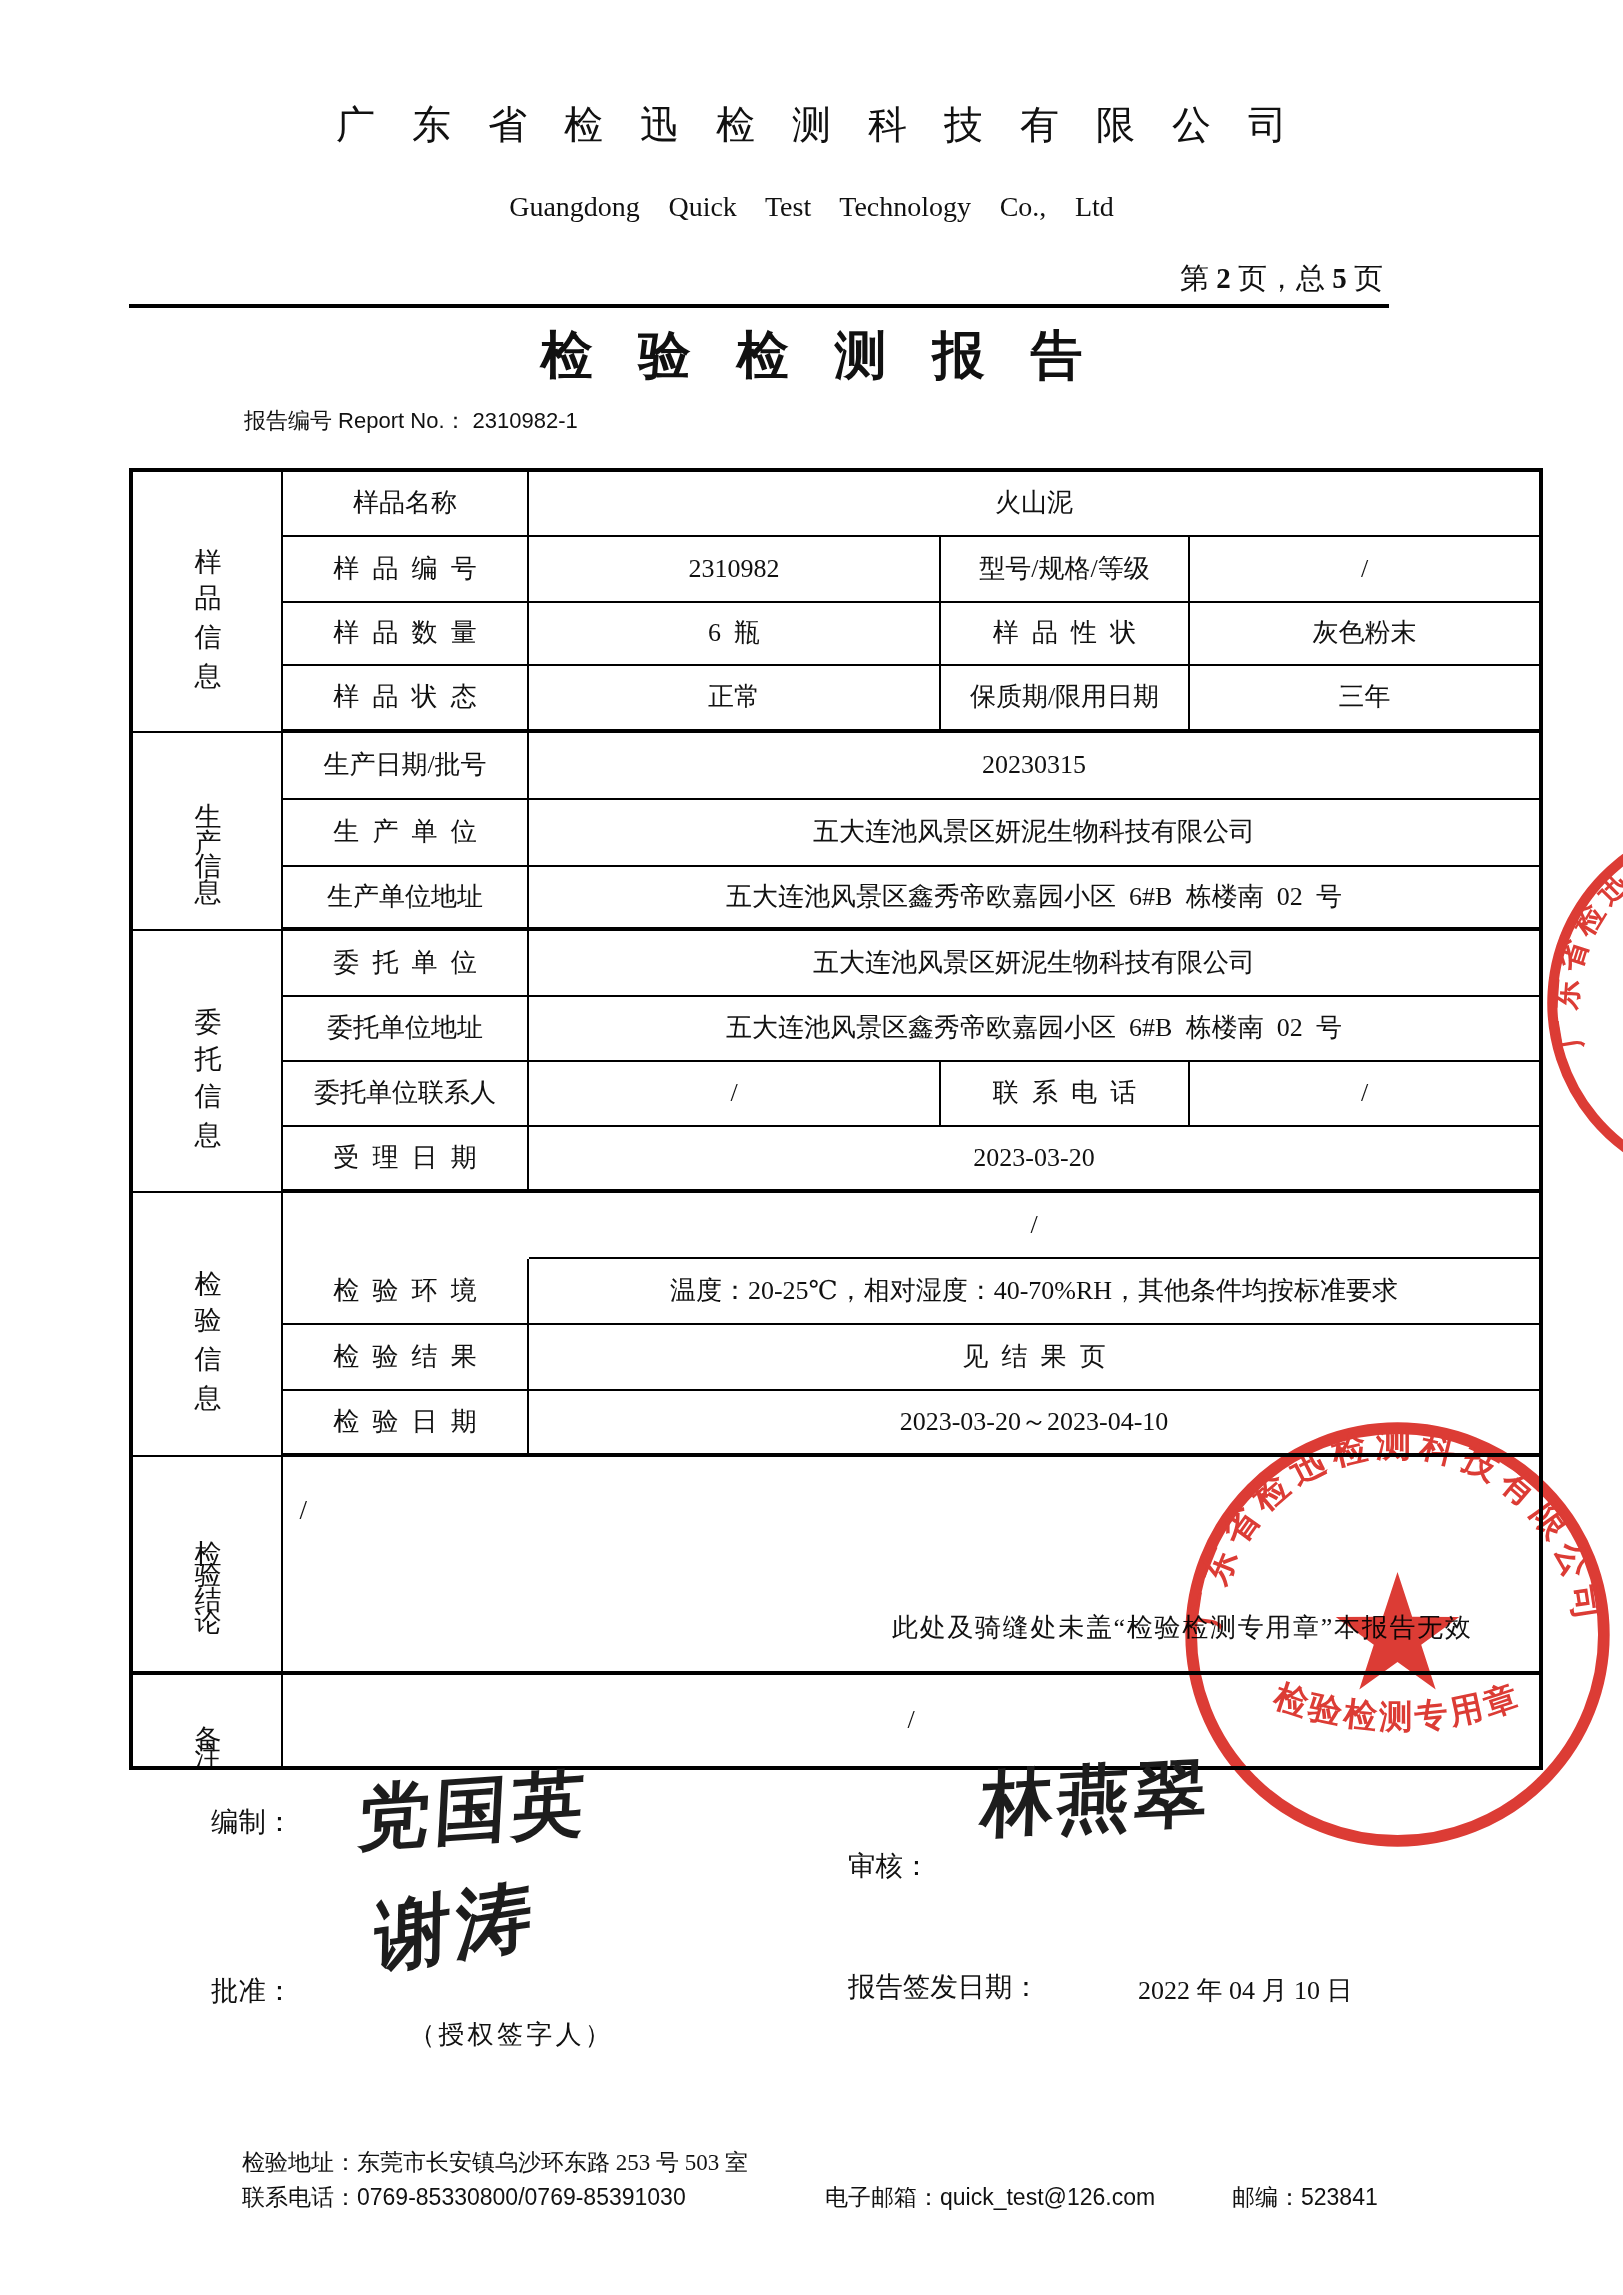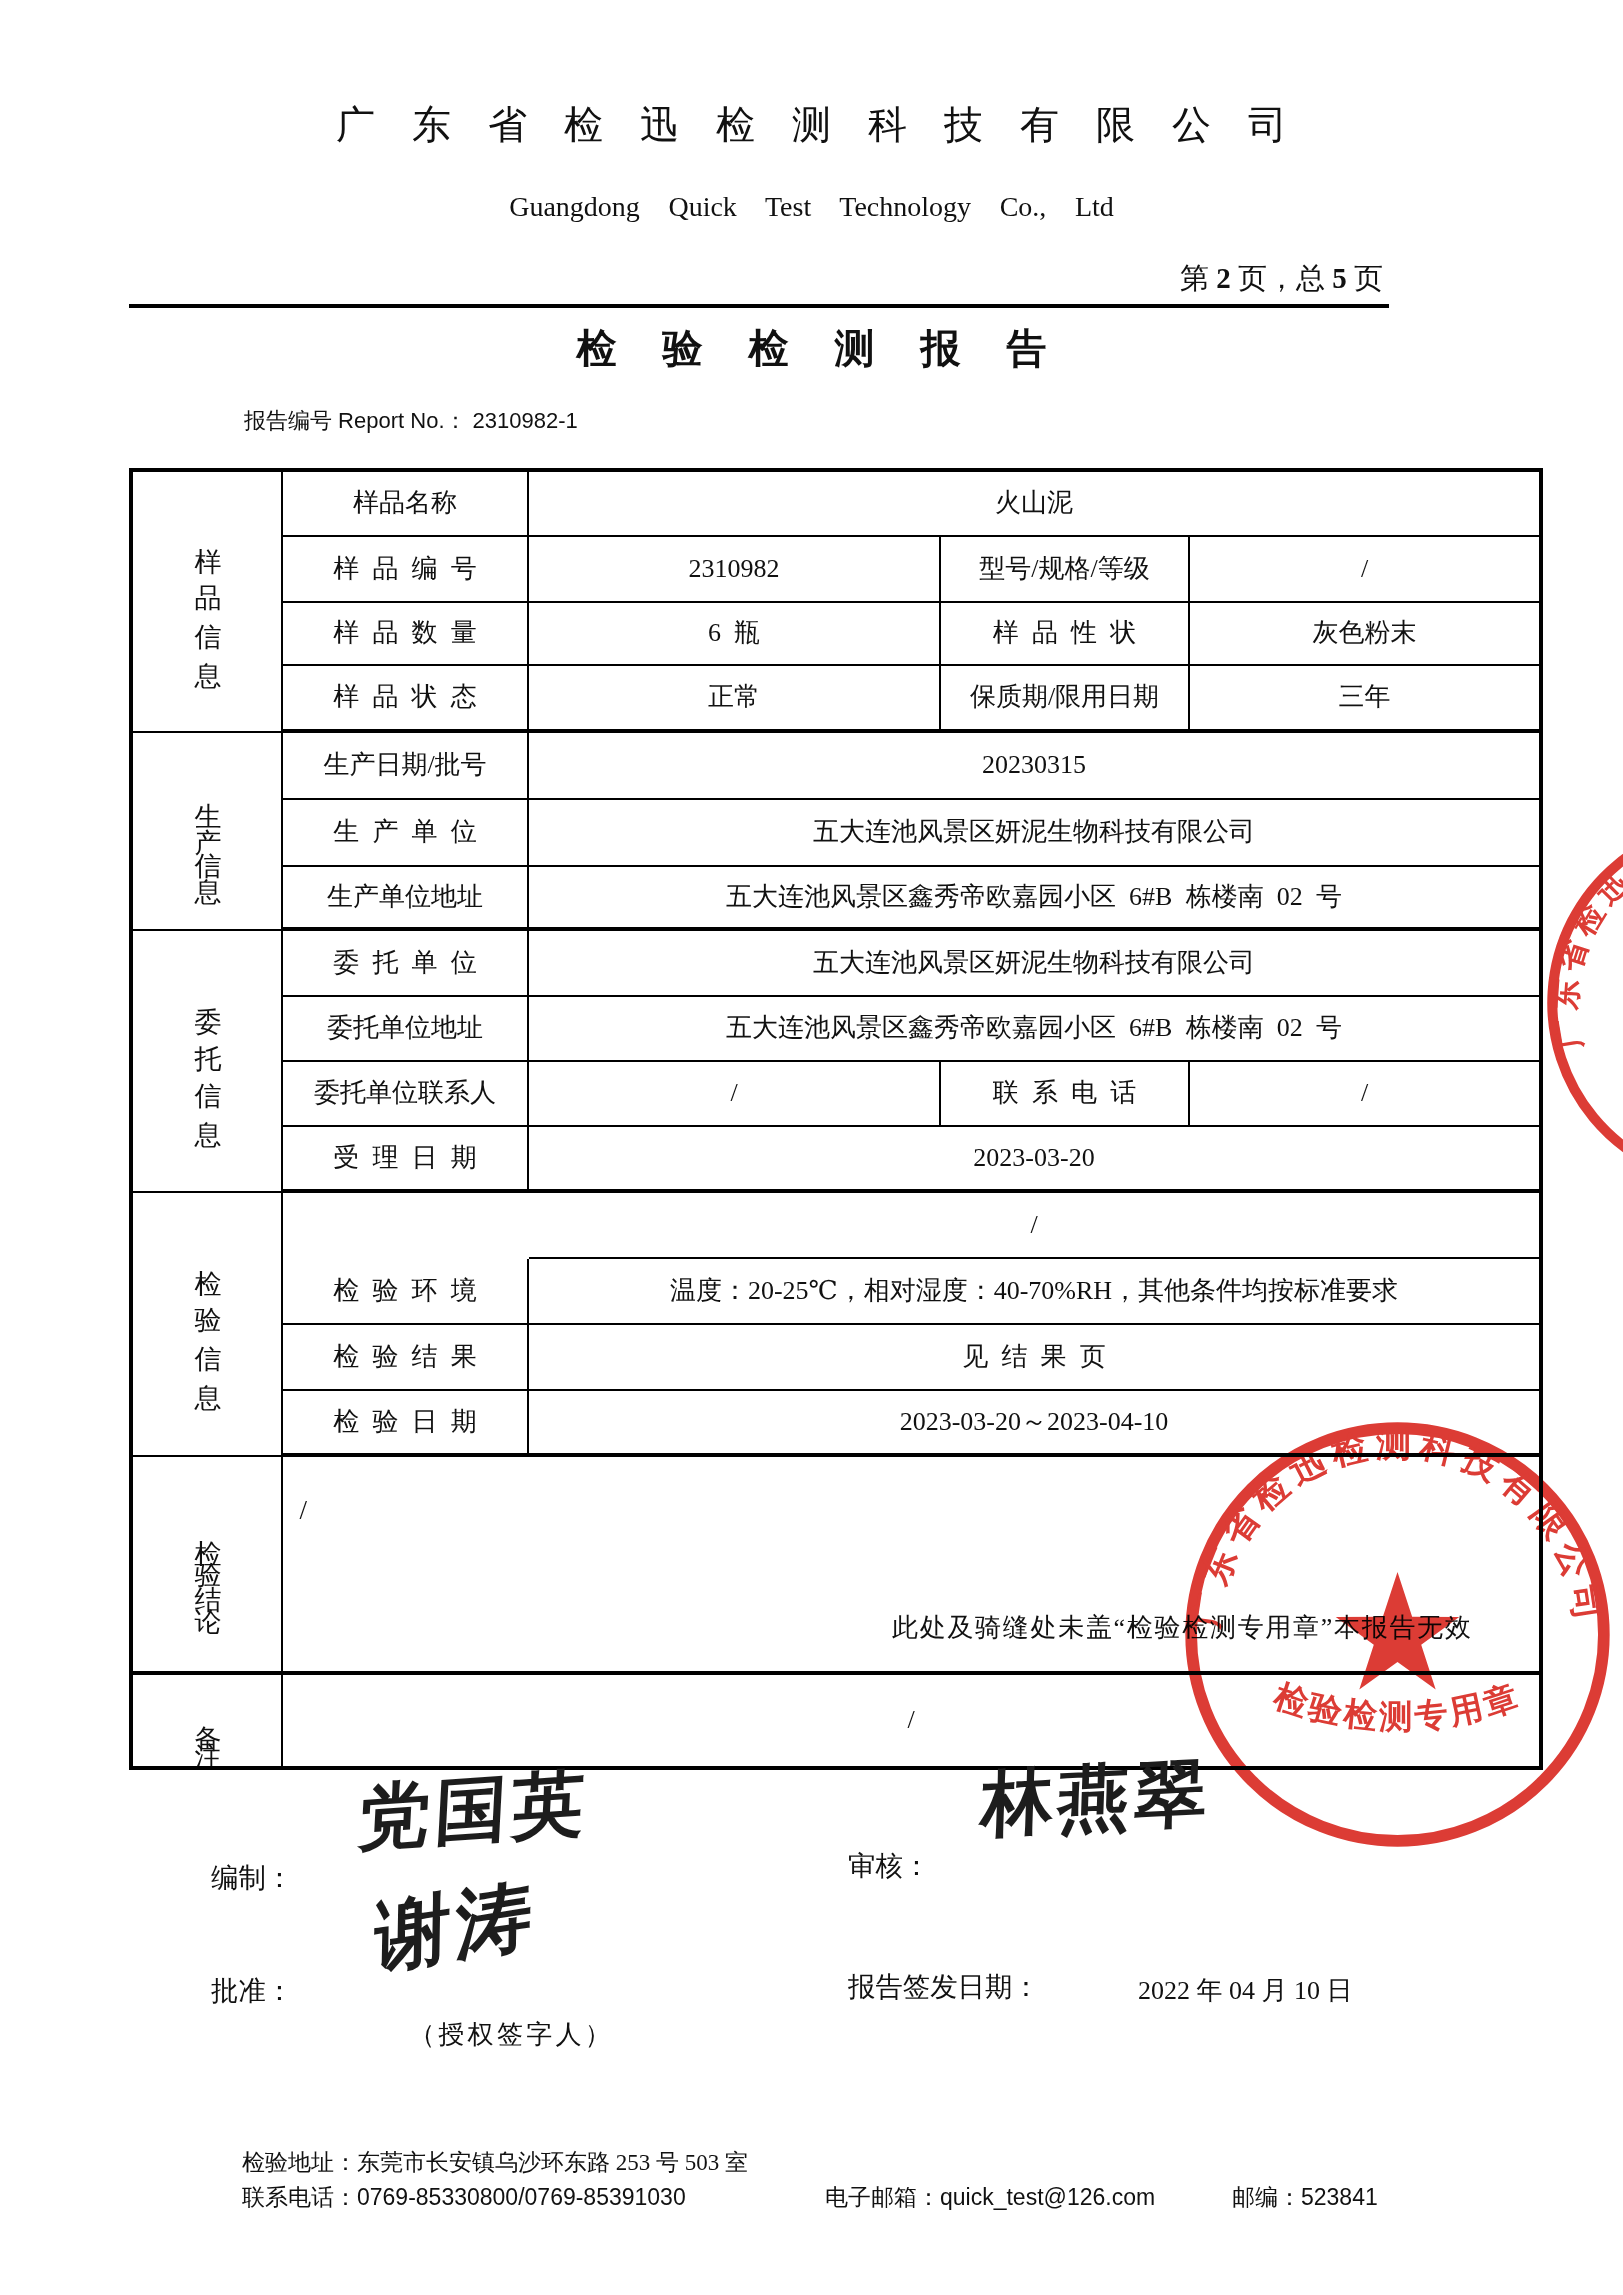--- a/index.html
+++ b/index.html
@@ -7,21 +7,21 @@
     position:relative;width:1623px;height:2295px;background:#ffffff;
     overflow:hidden;font-family:"Liberation Serif","DejaVu Serif",serif;color:#111;
   }
   .abs{position:absolute;}
   
   .company-cn{top:98px;left:0;width:100%;text-align:center;font-size:39px;letter-spacing:37px;text-indent:37px;white-space:nowrap;}
   .company-en{top:191px;left:0;width:100%;text-align:center;font-size:28px;word-spacing:21.6px;white-space:nowrap;}
   .page-info{top:259px;right:240px;font-size:29px;white-space:nowrap;}
   .page-info b{font-family:"Liberation Serif","DejaVu Serif",serif;}
   .rule{left:129px;top:304px;width:1260px;height:4.2px;background:#000;}
-  .doc-title{top:321px;left:0;width:100%;text-align:center;font-size:40px;font-weight:bold;letter-spacing:46px;text-indent:46px;white-space:nowrap;}
+  .doc-title{top:321px;left:0;width:100%;text-align:center;font-size:52px;font-weight:bold;letter-spacing:46px;text-indent:46px;white-space:nowrap;}
   .report-line{left:244px;top:406px;font-size:22px;white-space:nowrap;}
   .report-line .en{font-family:"Liberation Sans","DejaVu Sans",sans-serif;}
   
   .tbl{
     position:absolute;left:129px;top:468px;
     display:grid;
     grid-template-columns:150px 246px 412px 249px 349px;
     grid-template-rows:65px 66px 63px 67px 67px 67px 64px 66px 65px 65px 66px 66px 66px 66px 66px 218px 91px;
     border:4.2px solid #000;background:transparent;
   }
@@ -140,21 +140,21 @@
 
     <div class="c thick nor cell-rel" style="grid-area:16/2/17/6">
       <span class="slash-topleft">/</span>
     </div>
 
     <div class="c nor nob" style="grid-area:17/2/18/6">/</div>
   </div>
 
   <div class="disclaimer">此处及骑缝处未盖“检验检测专用章”本报告无效</div>
 
-  <div class="abs lab" style="left:211px;top:1860px">编制：</div>
+  <div class="abs lab" style="left:211px;top:1804px">编制：</div>
   <div class="abs sig" style="left:358px;top:1763px">党国英</div>
 
   <div class="abs lab" style="left:848px;top:1848px">审核：</div>
   <div class="abs sig sig2" style="left:981px;top:1751px">林燕翠</div>
 
   <div class="abs lab" style="left:211px;top:1973px">批准：</div>
   <div class="abs sig sig3" style="left:374px;top:1875px">谢涛</div>
   <div class="abs auth-note" style="left:409px;top:2017px">（授权签字人）</div>
 
   <div class="abs lab" style="left:848px;top:1969px">报告签发日期：</div>

